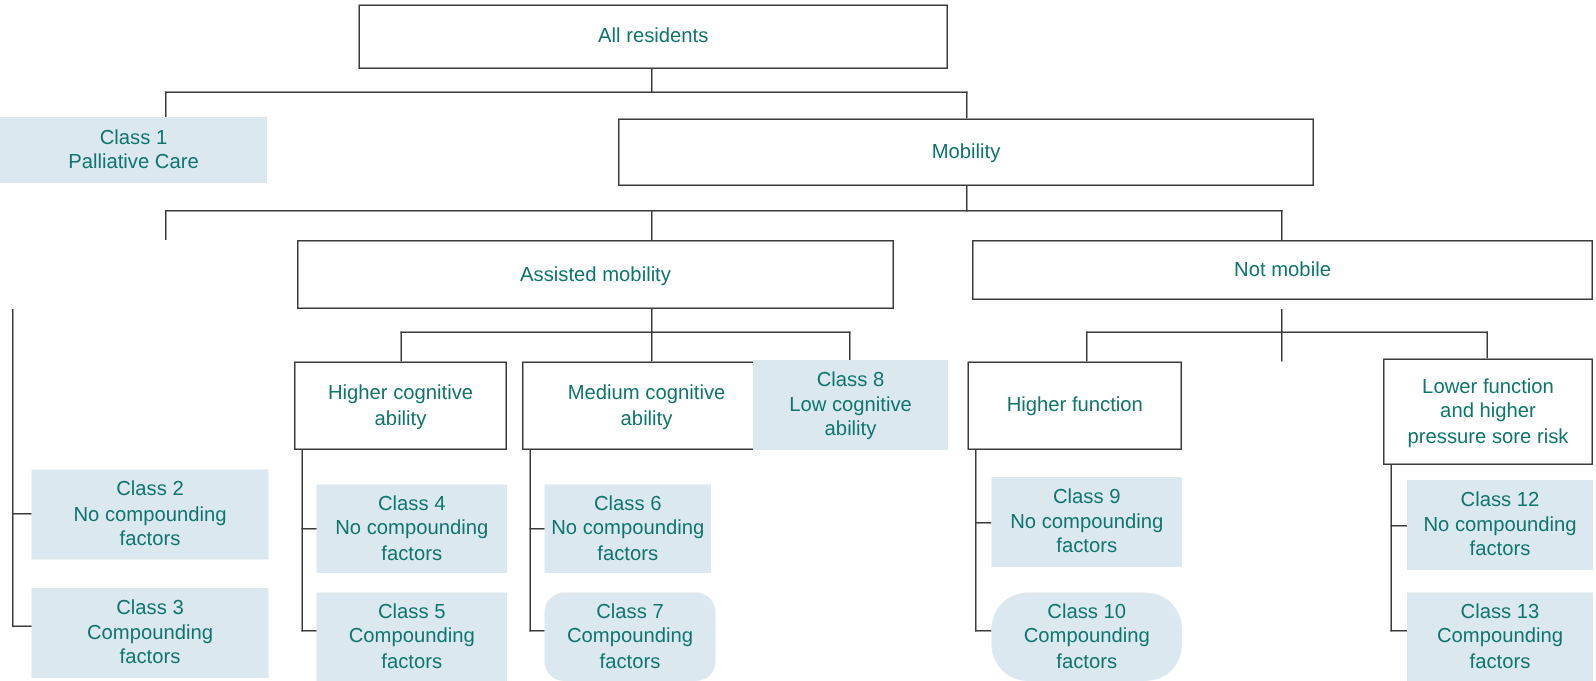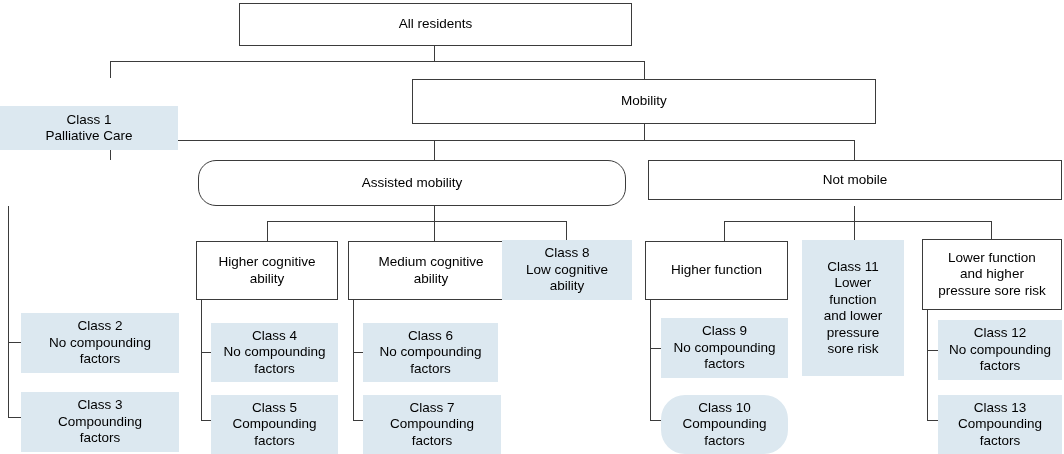--- a/index.html
+++ b/index.html
@@ -20,21 +20,21 @@
   }
   .node {
     position: absolute;
     box-sizing: border-box;
     display: flex;
     align-items: center;
     justify-content: center;
     text-align: center;
     font-size: 13.5px;
     line-height: 16.5px;
-    color: #000000;
+    color: #0f766e;
     padding: 19px 4px;
     white-space: pre-line;
   }
   .node.outlined {
     border: 1.4px solid #3b3b3b;
     background: #ffffff;
   }
   .node.filled {
     border: none;
     background: #dce8f0;
@@ -89,27 +89,27 @@
   <div class="conn v" style="left:650px; top:300px; height:121px;"></div>
   <div class="conn h" style="left:650px; top:348px; width:11px;"></div>
   <div class="conn h" style="left:650px; top:420px; width:11px;"></div>
 
   <div class="conn v" style="left:927px; top:310px; height:111px;"></div>
   <div class="conn h" style="left:927px; top:350px; width:11px;"></div>
   <div class="conn h" style="left:927px; top:420px; width:11px;"></div>
 
   <div class="node outlined" style="left:239px; top:3px; width:393px; height:43px;">All residents</div>
 
-  <div class="node filled" style="left:0px; top:78px; width:178px; height:44px;margin-top:28px;">Class 1
+  <div class="node filled" style="left:0px; top:78px; width:178px; height:44px;">Class 1
 Palliative Care</div>
 
   <div class="node outlined" style="left:412px; top:79px; width:464px; height:45px;">Mobility</div>
 
 
-  <div class="node outlined" style="left:198px; top:160px; width:428px; height:46px;border-radius:18px;">Assisted mobility</div>
+  <div class="node outlined" style="left:198px; top:160px; width:398px; height:46px;">Assisted mobility</div>
 
   <div class="node outlined" style="left:648px; top:160px; width:414px; height:32px;">Not mobile</div>
 
   <div class="node filled" style="left:21px; top:313px; width:158px; height:60px;">Class 2
 No compounding
 factors</div>
 
   <div class="node filled" style="left:21px; top:392px; width:158px; height:60px;">Class 3
 Compounding
 factors</div>
@@ -125,36 +125,30 @@
 ability</div>
 
   <div class="node filled" style="left:211px; top:323px; width:127px; height:59px;">Class 4
 No compounding
 factors</div>
 
   <div class="node filled" style="left:211px; top:395px; width:127px; height:59px;text-align:center;">Class 5
 Compounding
 factors</div>
 
-  <div class="node filled" style="left:363px; top:323px; width:135px; height:59px;">Class 6
+  <div class="node filled" style="left:363px; top:323px; width:111px; height:59px;">Class 6
 No compounding
 factors</div>
 
-  <div class="node filled" style="left:363px; top:395px; width:138px; height:59px;">Class 7
+  <div class="node filled" style="left:363px; top:395px; width:114px; height:59px;border-radius:13px;">Class 7
 Compounding
 factors</div>
 
   <div class="node outlined" style="left:645px; top:241px; width:143px; height:59px;">Higher function</div>
 
-  <div class="node filled" style="left:802px; top:240px; width:102px; height:136px;">Class 11
-Lower
-function
-and lower
-pressure
-sore risk</div>
 
   <div class="node outlined" style="left:922px; top:239px; width:140px; height:71px;">Lower function
 and higher
 pressure sore risk</div>
 
   <div class="node filled" style="left:661px; top:318px; width:127px; height:60px;">Class 9
 No compounding
 factors</div>
 
   <div class="node filled" style="left:661px; top:395px; width:127px; height:59px;border-radius:24px;">Class 10

